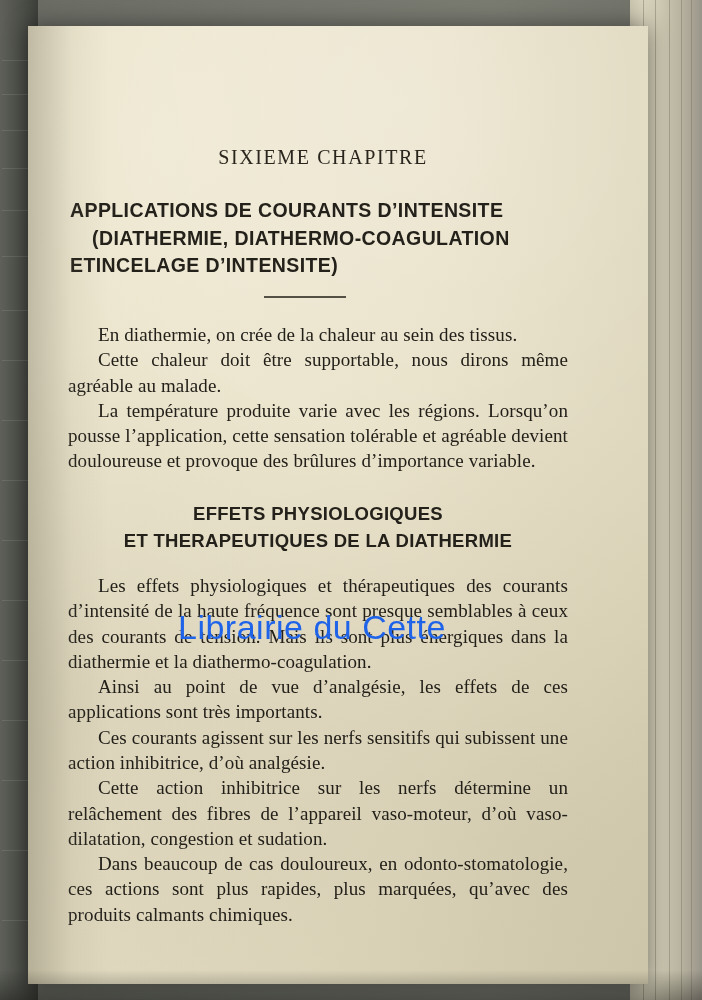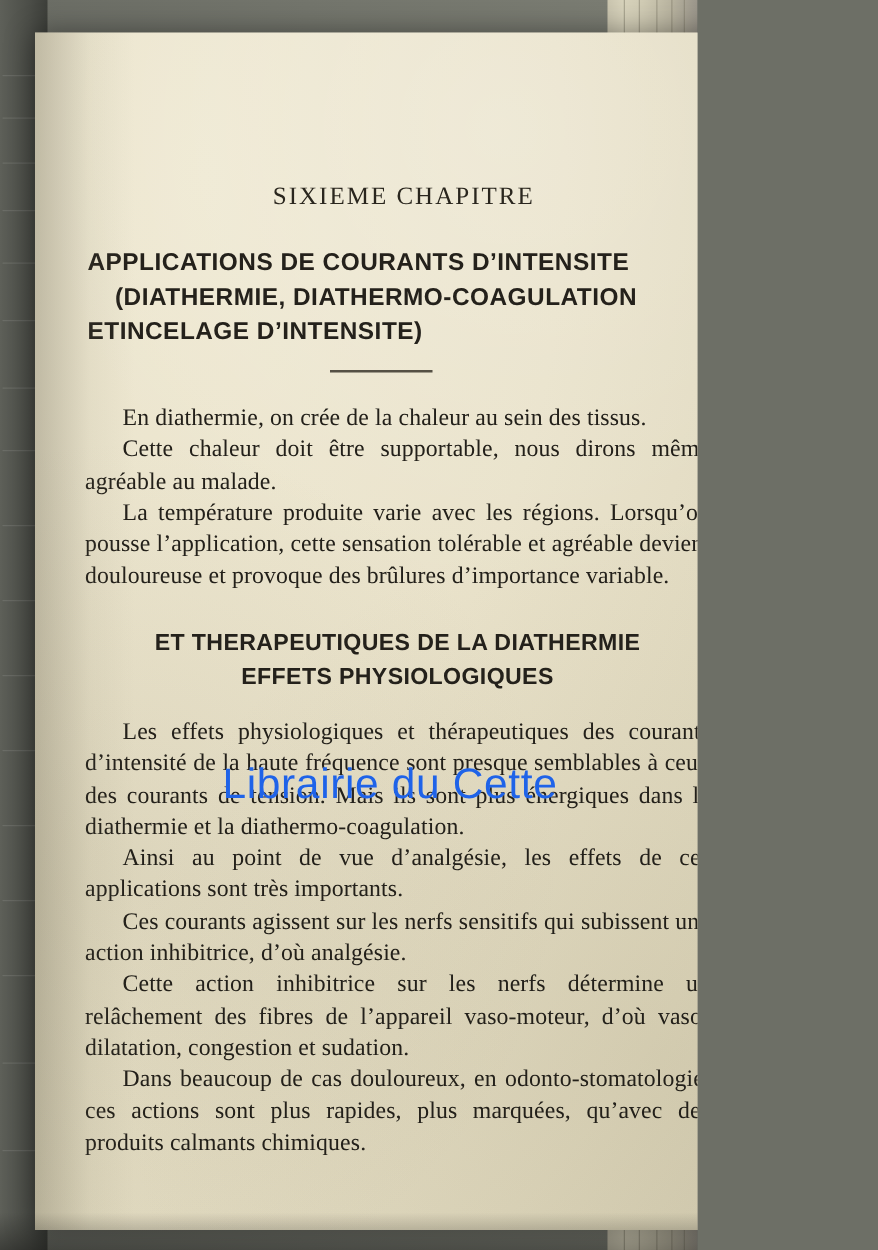--- a/index.html
+++ b/index.html
@@ -2,21 +2,21 @@
 <html><head>
 <meta charset="utf-8">
 <style>
   html, body {
     margin: 0;
     padding: 0;
     background: #6d6f66;
   }
   #page {
     position: relative;
-    width: 558px;
+    width: 702px;
     height: 1000px;
     overflow: hidden;
     background: #6e7068;
     font-family: "Liberation Serif", serif;
   }
 
   
   .bg-left {
     position: absolute;
     left: 0; top: 0;
@@ -226,22 +226,22 @@
 
       <div class="rule"></div>
 
       <div class="block">
         <p class="body">En diathermie, on crée de la chaleur au sein des tissus.</p>
         <p class="body">Cette chaleur doit être supportable, nous dirons même agréable au malade.</p>
         <p class="body">La température produite varie avec les régions. Lorsqu’on pousse l’application, cette sensation tolérable et agréable devient douloureuse et provoque des brûlures d’importance variable.</p>
       </div>
 
       <div class="section-head">
+        <div>EFFETS PHYSIOLOGIQUES</div>
         <div>ET THERAPEUTIQUES DE LA DIATHERMIE</div>
-        <div>EFFETS PHYSIOLOGIQUES</div>
       </div>
 
       <div class="block">
         <p class="body">Les effets physiologiques et thérapeutiques des courants d’intensité de la haute fréquence sont presque semblables à ceux des courants de tension. Mais ils sont plus énergiques dans la diathermie et la diathermo-coagulation.</p>
         <p class="body">Ainsi au point de vue d’analgésie, les effets de ces applications sont très importants.</p>
         <p class="body">Ces courants agissent sur les nerfs sensitifs qui subissent une action inhibitrice, d’où analgésie.</p>
         <p class="body">Cette action inhibitrice sur les nerfs détermine un relâchement des fibres de l’appareil vaso-moteur, d’où vaso-dilatation, congestion et sudation.</p>
         <p class="body">Dans beaucoup de cas douloureux, en odonto-stomatologie, ces actions sont plus rapides, plus marquées, qu’avec des produits calmants chimiques.</p>
       </div>
 

